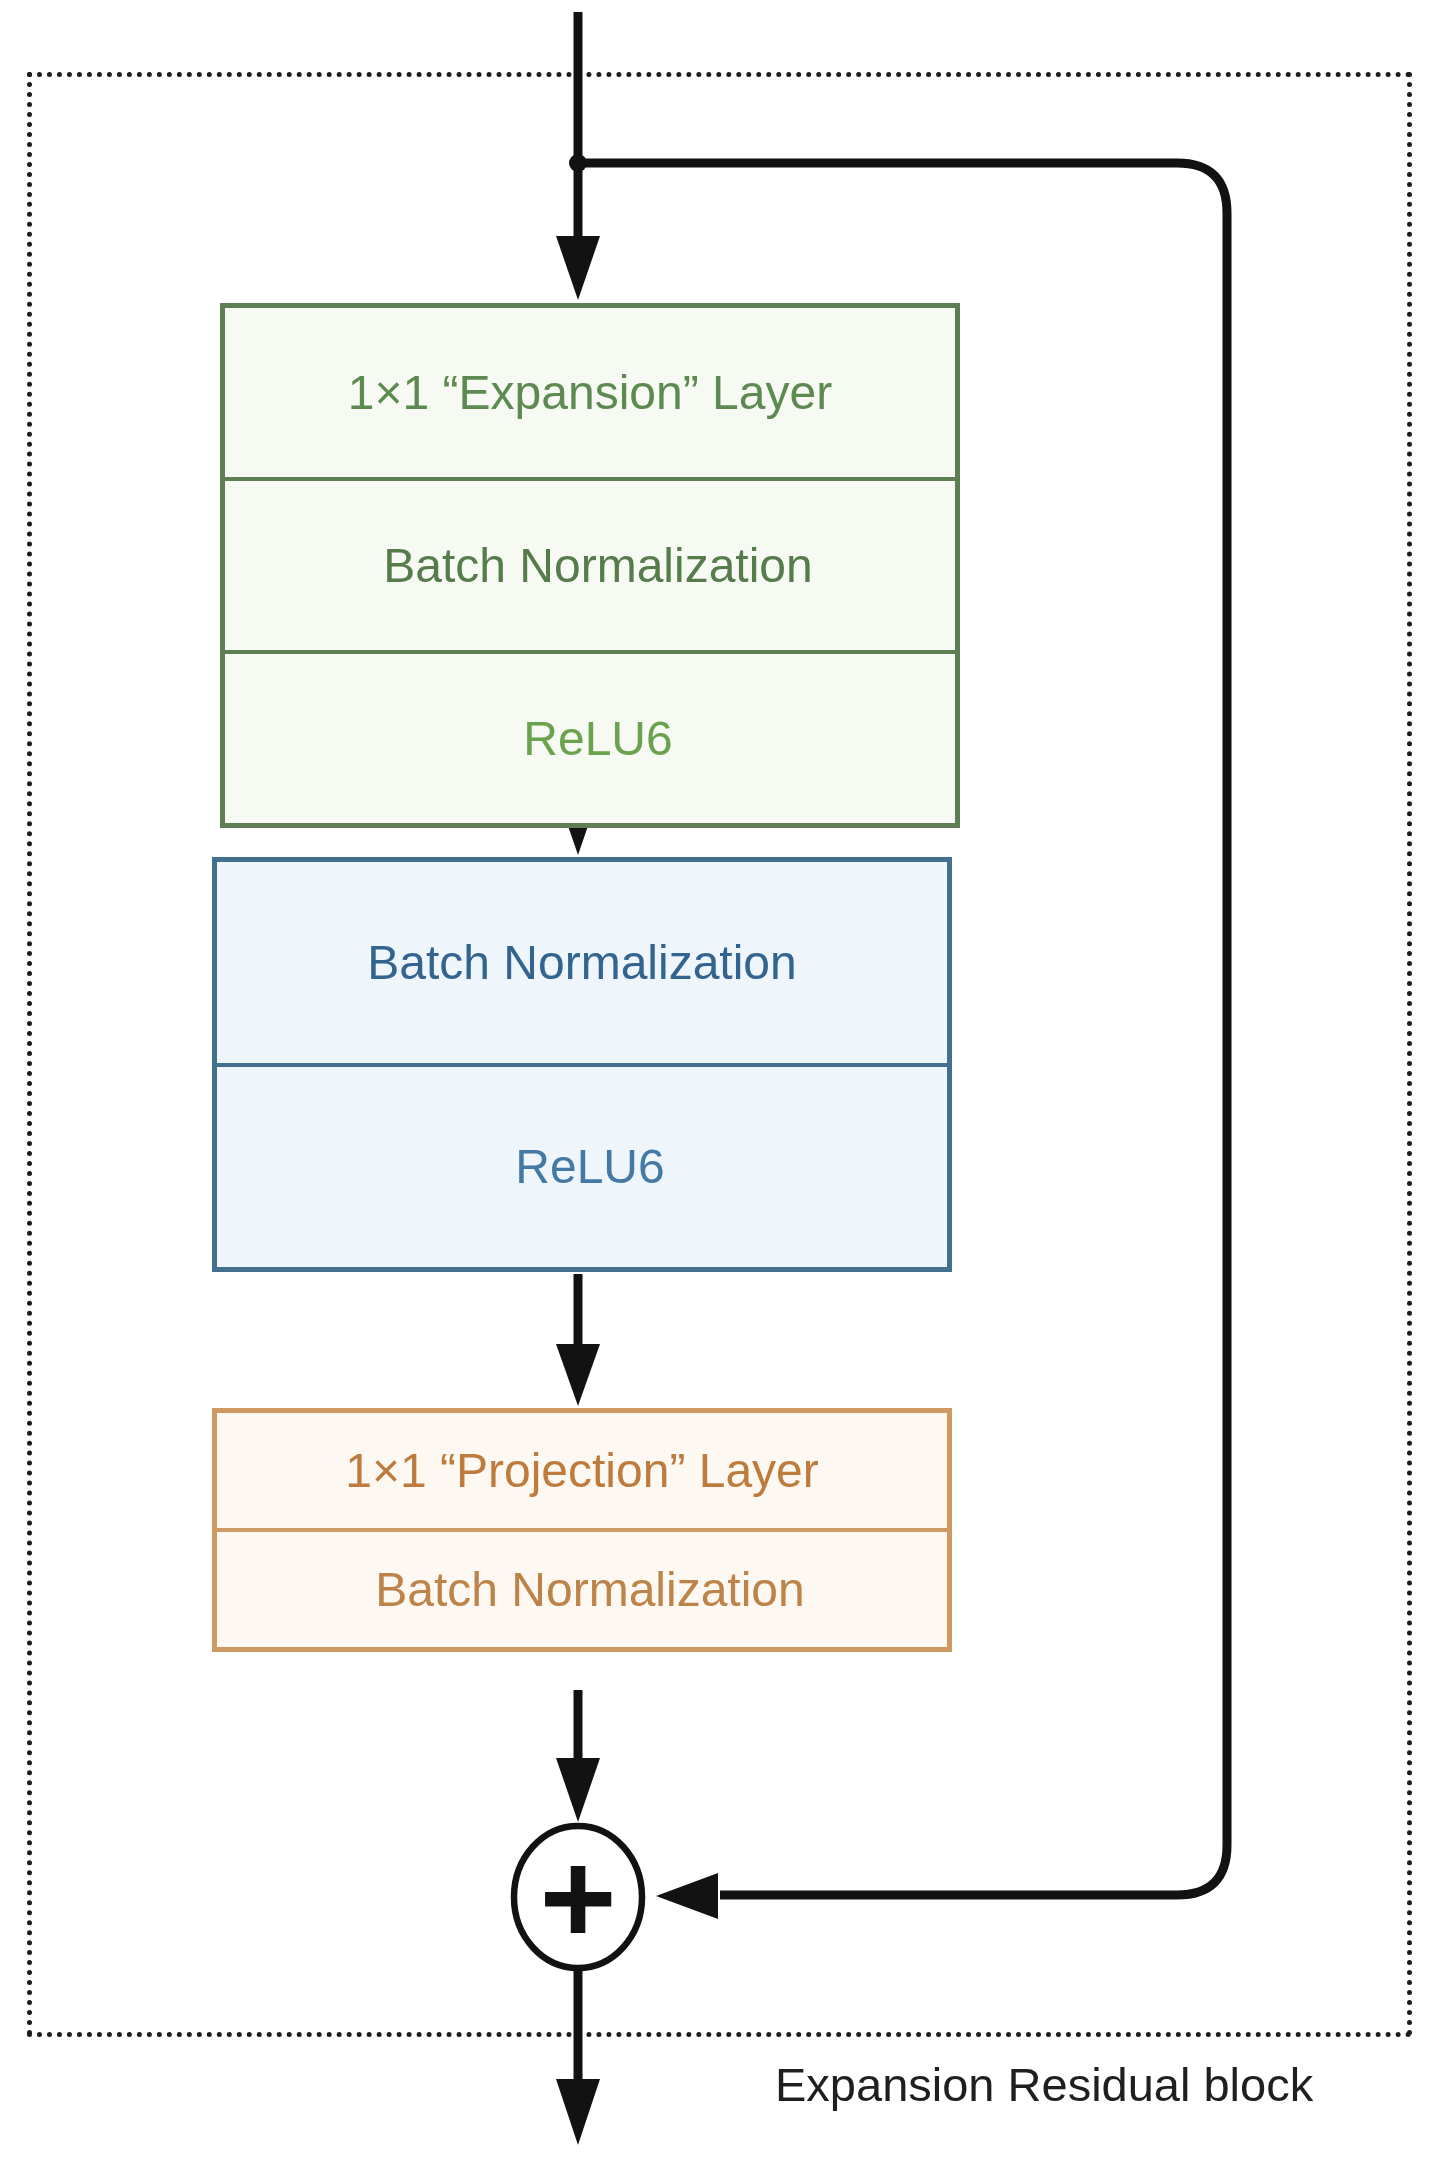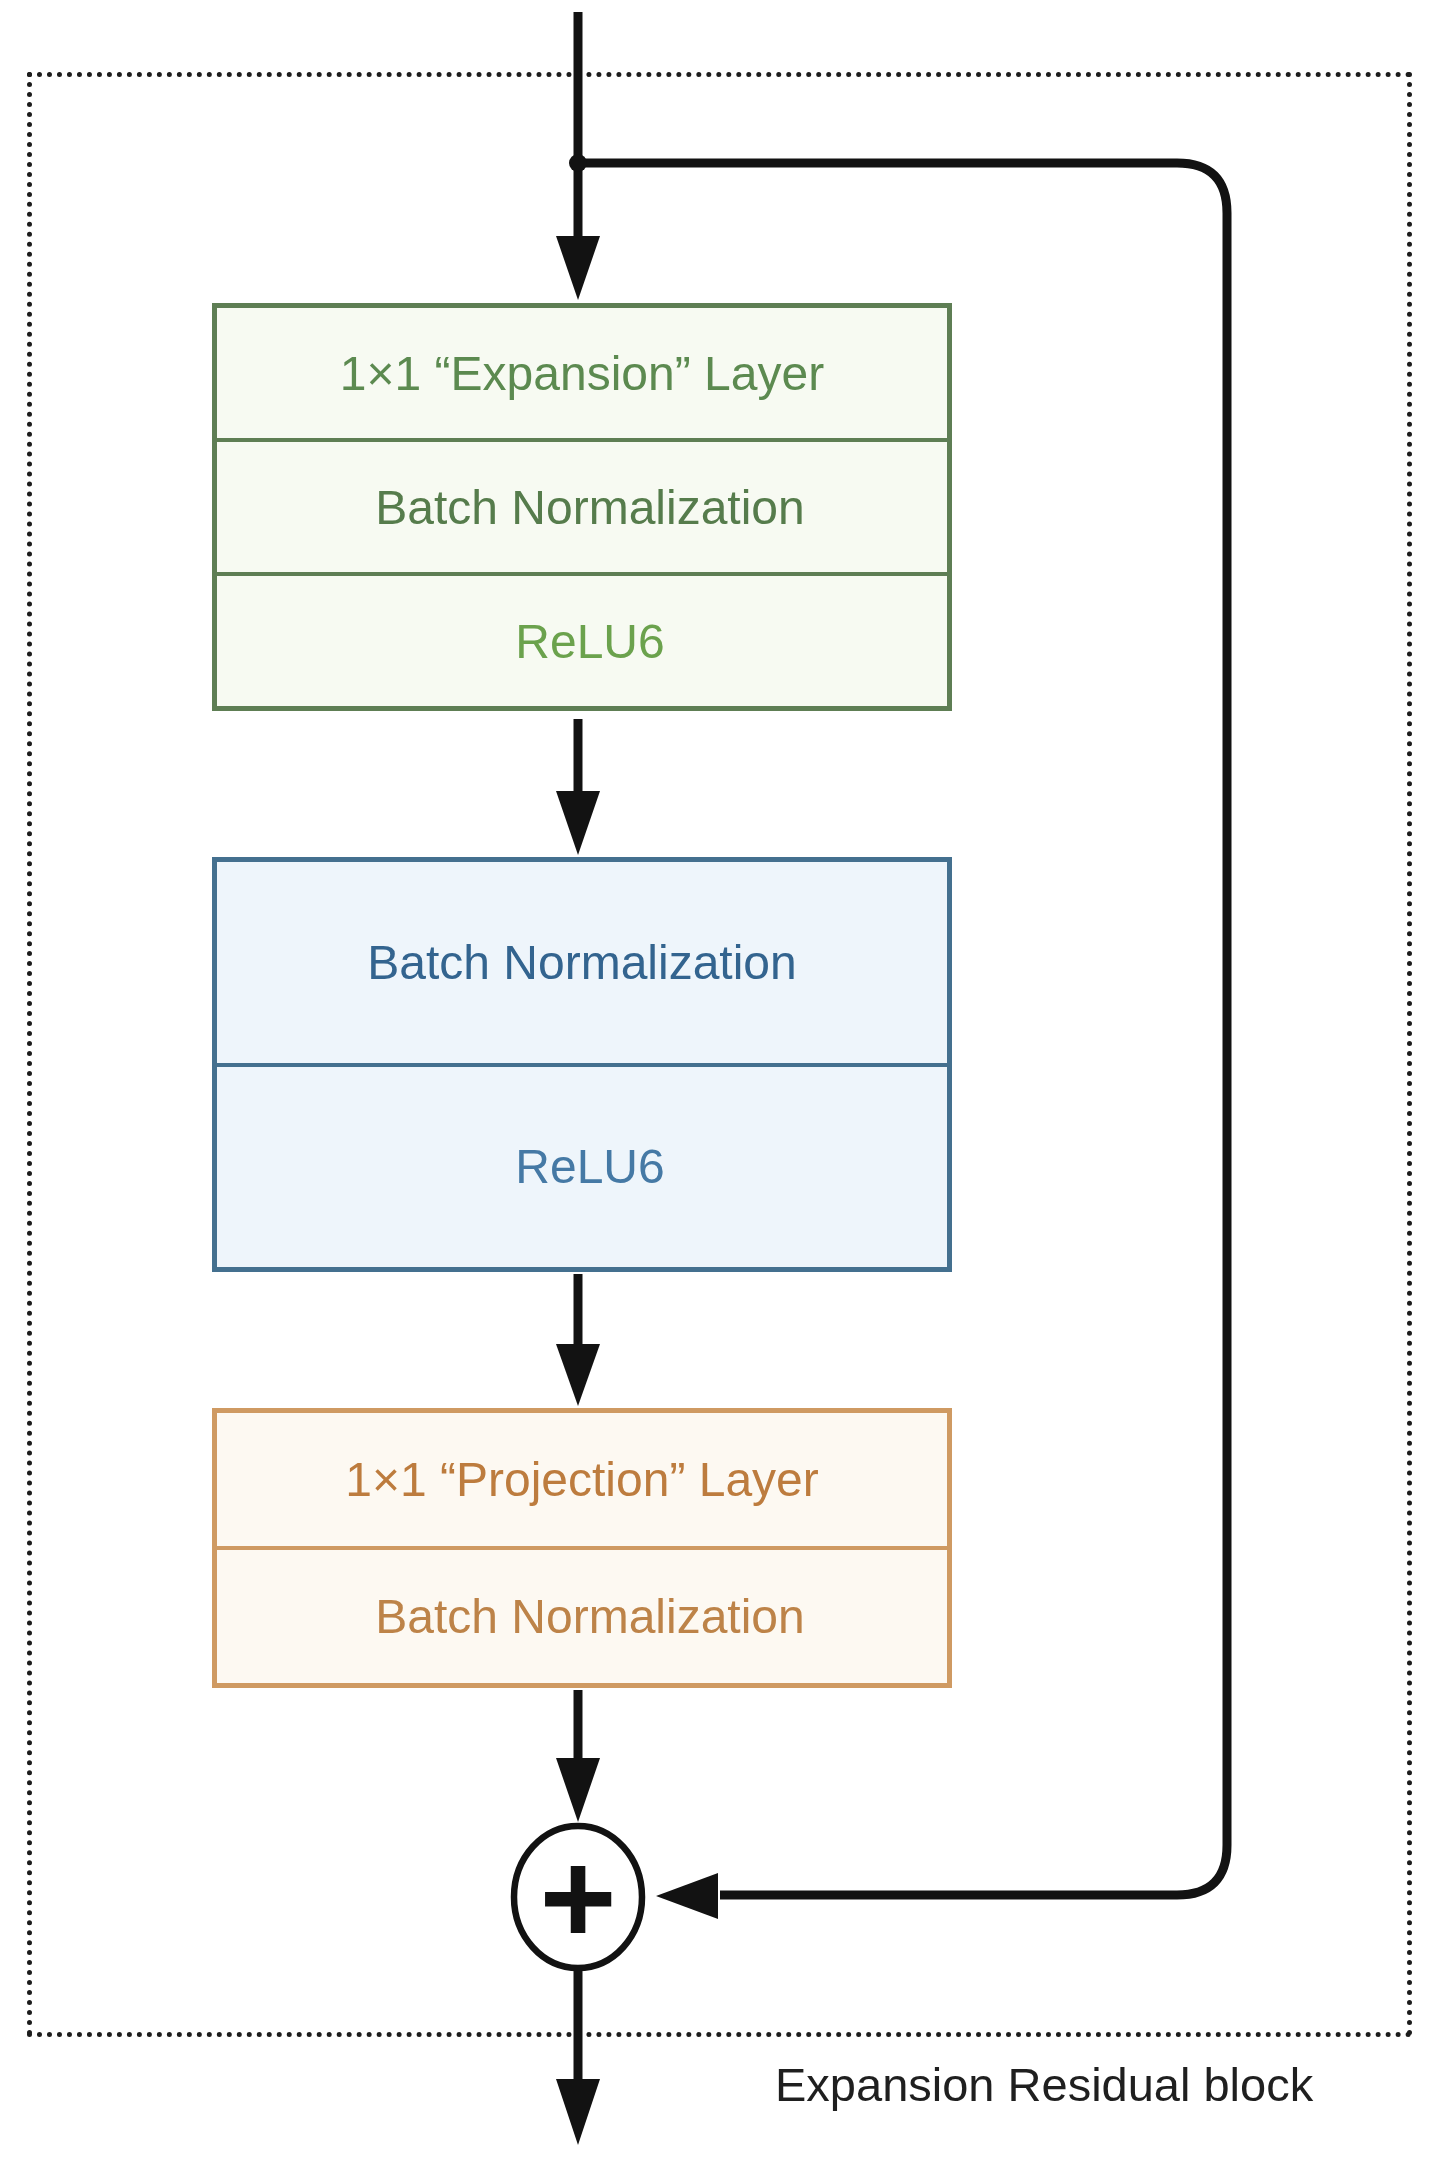--- a/index.html
+++ b/index.html
@@ -37,23 +37,23 @@
     display:flex;flex-direction:column;
     font-size:48px;
     text-align:center;
   }
   .block .row{
     flex:1 1 0;
     display:flex;align-items:center;justify-content:center;
     box-sizing:border-box;
   }
   .block .row + .row{border-top:4px solid;padding-left:16px;}
-  .block-expansion{top:303px;height:408px;}
+  .block-expansion{top:303px;height:525px;margin-left:8px;}
   .block-depthwise{top:857px;height:415px;}
-  .block-projection{top:1408px;height:280px;}
+  .block-projection{top:1408px;height:244px;}
   .caption{
     position:absolute;
     left:775px;top:2057px;
     font-size:47px;
     color:#1f1f1f;
     white-space:nowrap;
   }
 </style>
 </head>
 <body>

